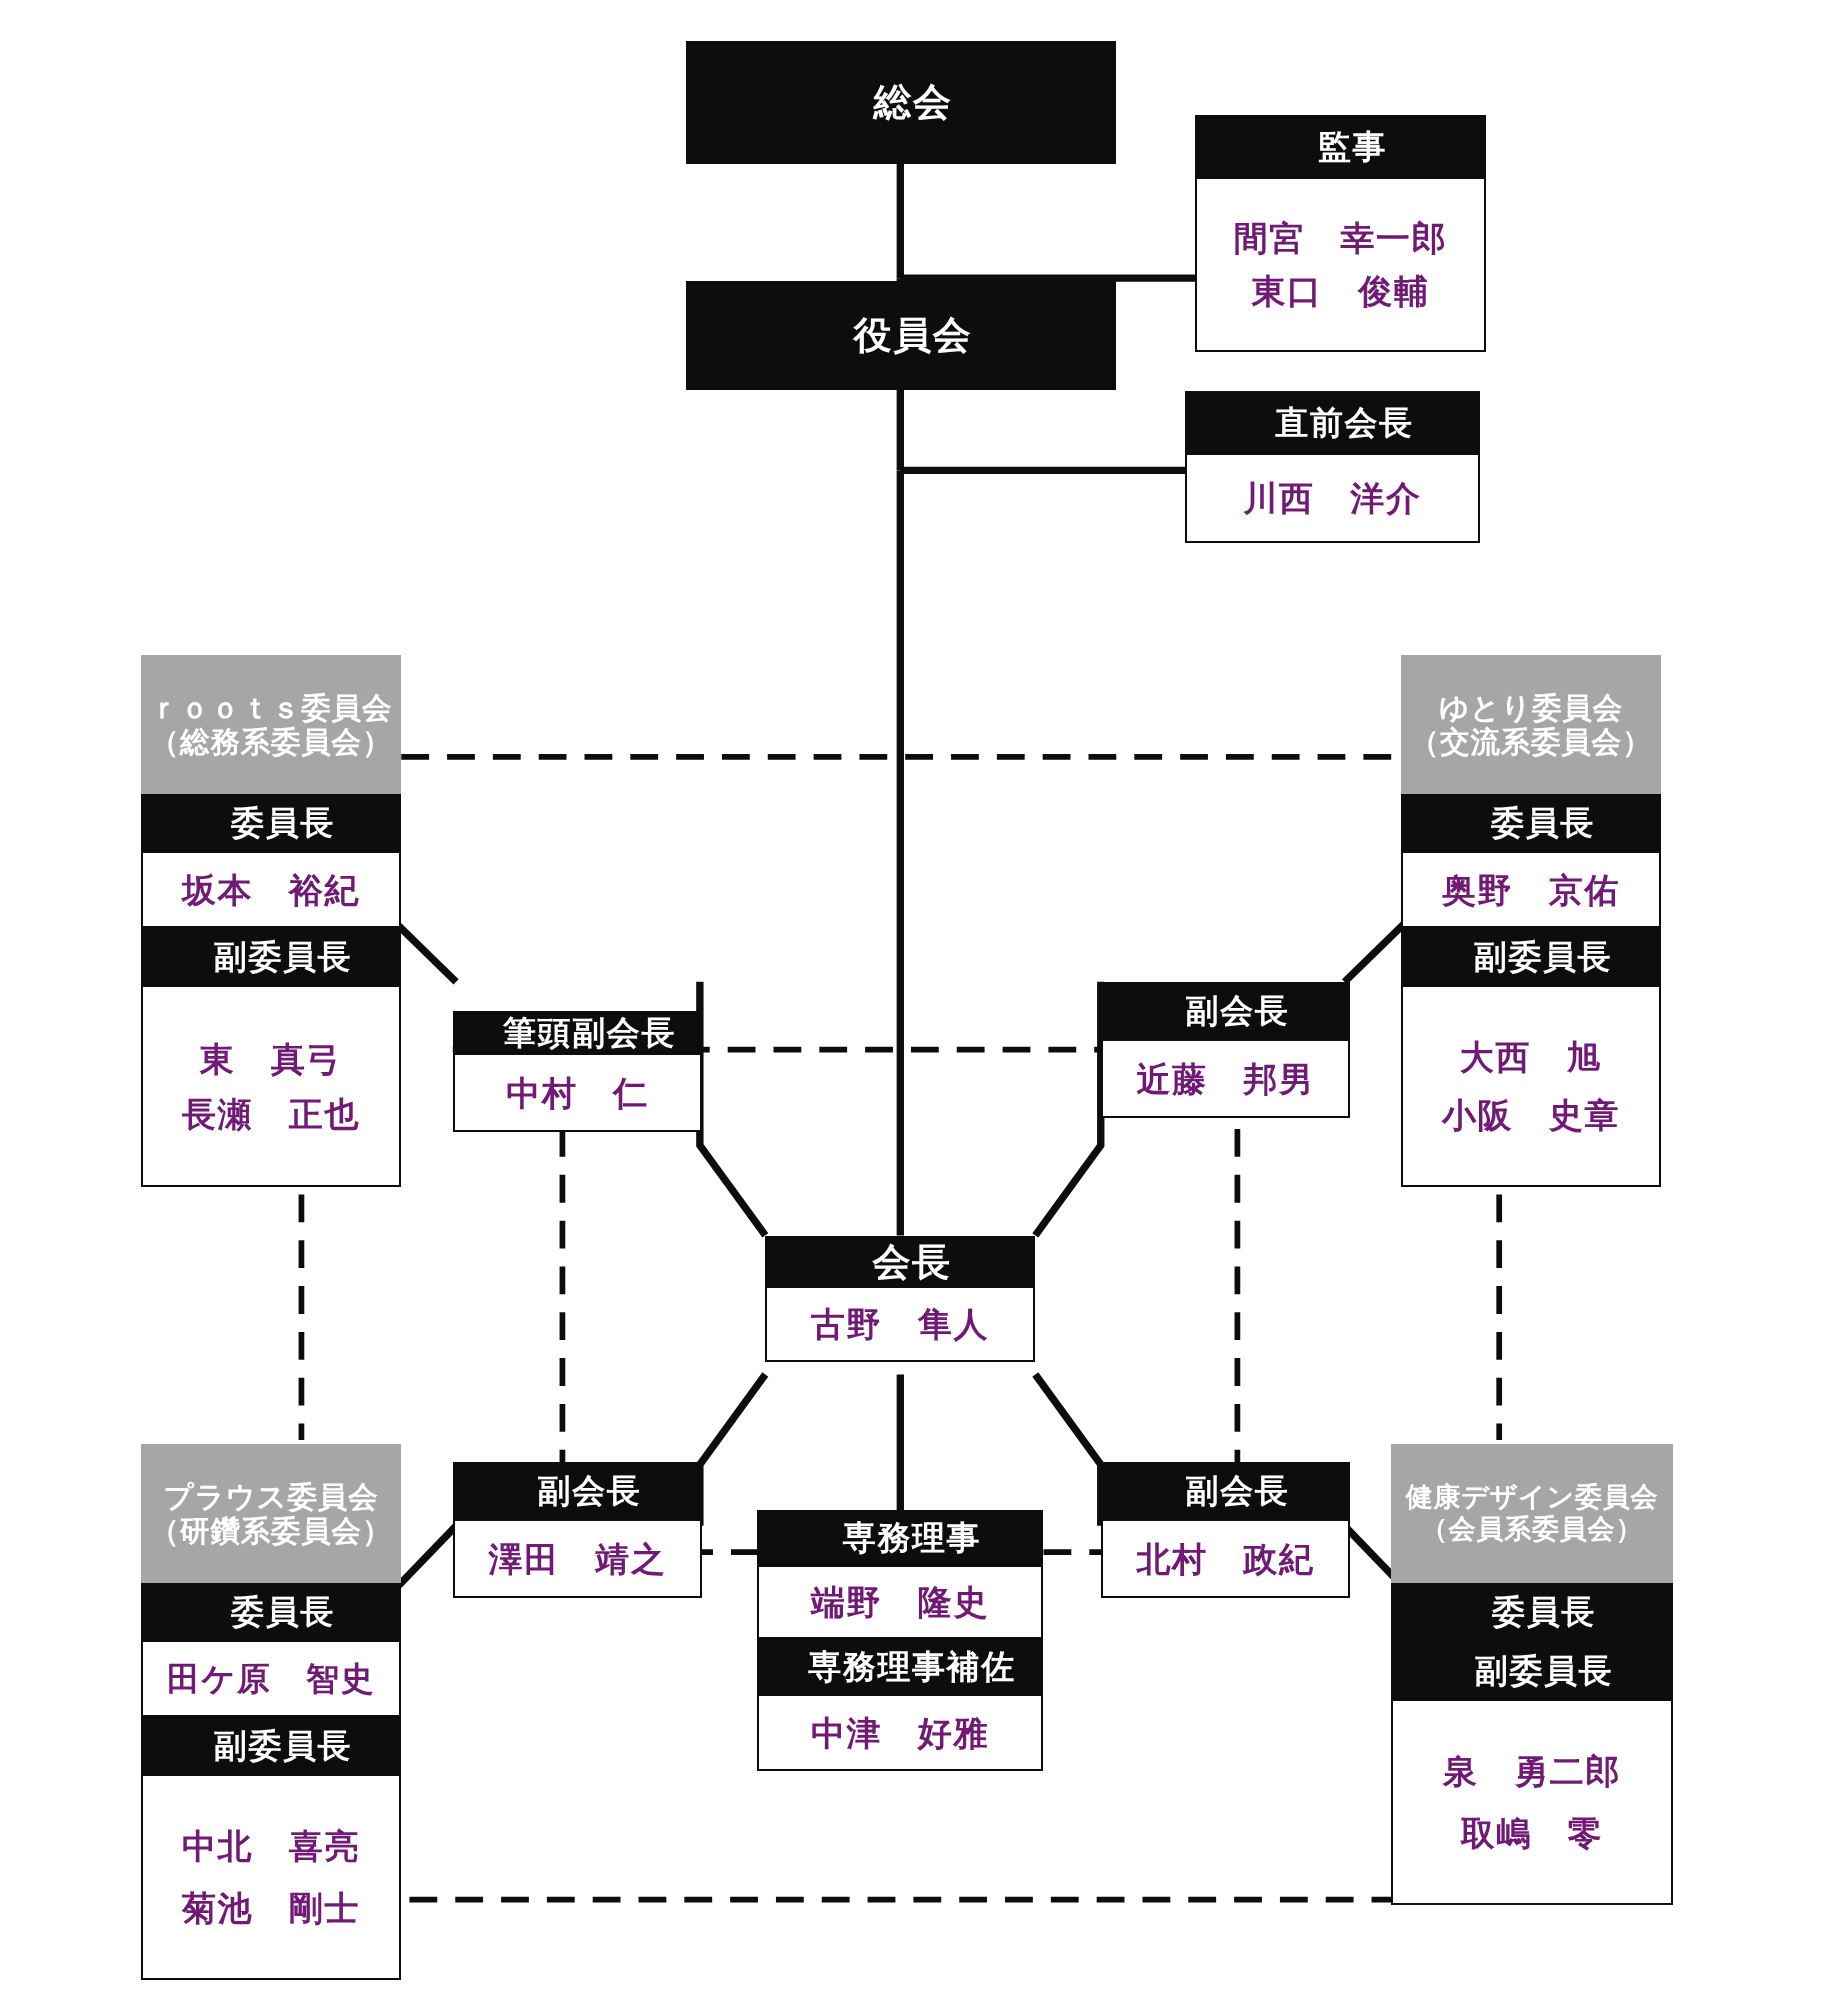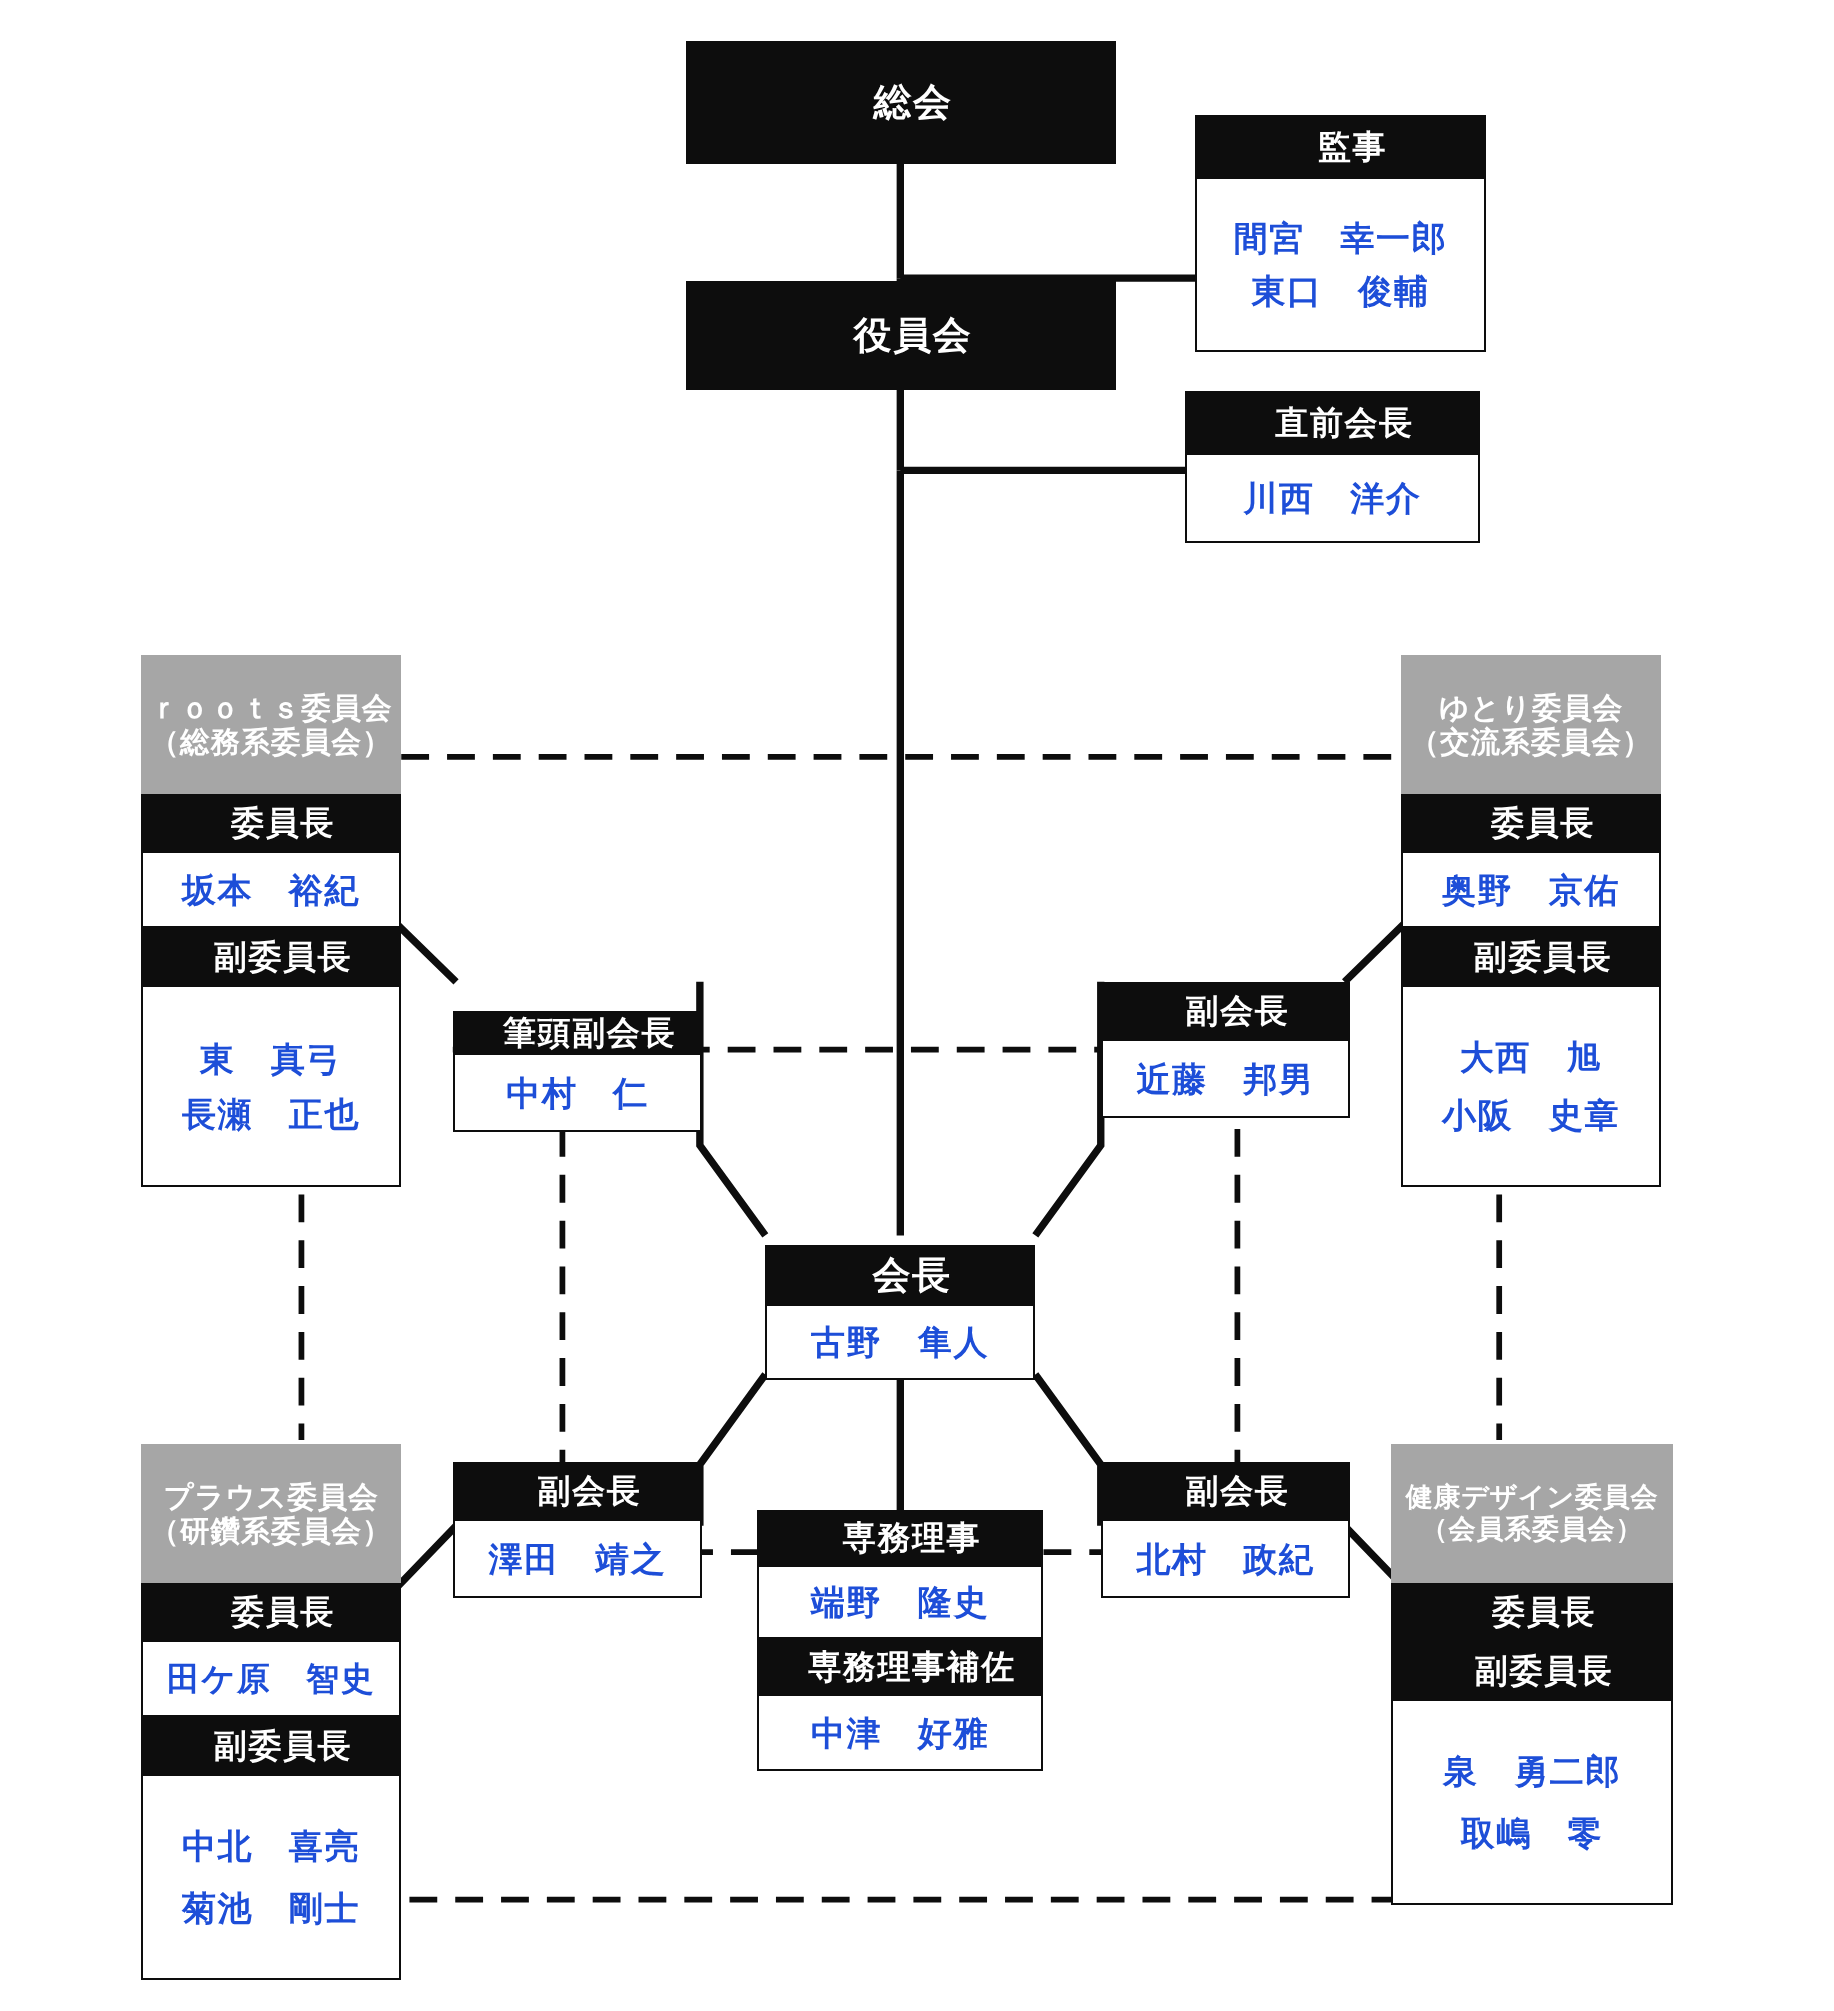--- a/index.html
+++ b/index.html
@@ -48,21 +48,21 @@
     display: flex;
     flex-direction: column;
     align-items: center;
     justify-content: center;
     font-weight: 700;
     letter-spacing: 0.8px;
     box-sizing: border-box;
   }
   .body-white {
     background: #ffffff;
-    color: #1d4ed8;
+    color: #701a75;
     border: 2.5px solid #0d0d0d;
     border-top: none;
     display: flex;
     flex-direction: column;
     align-items: center;
     justify-content: center;
     font-weight: 700;
     letter-spacing: 1.6px;
     box-sizing: border-box;
   }
@@ -189,21 +189,21 @@
   </div>
 
   <div class="node" style="left:1101px; top:982px; width:249px; height:136px;">
     <div class="hdr-black f-md" style="width:100%; height:59px;">副会長</div>
     <div class="body-white f-lg" style="width:100%; height:77px;">
       <span class="name-line">近藤　邦男</span>
     </div>
   </div>
 
   <div class="node" style="left:765px; top:1236px; width:270px; height:139px;">
-    <div class="hdr-black f-xl" style="width:100%; height:61px;margin-top:9px;">会長</div>
+    <div class="hdr-black f-xl" style="width:100%; height:52px;">会長</div>
     <div class="body-white f-lg" style="width:100%; height:74px;">
       <span class="name-line">古野　隼人</span>
     </div>
   </div>
 
   <div class="node" style="left:141px; top:1444px; width:260px; height:536px;">
     <div class="hdr-gray f-sm" style="width:100%; height:139px;">
       <span class="sub-line">プラウス委員会</span>
       <span class="sub-line">（研鑽系委員会）</span>
     </div>

